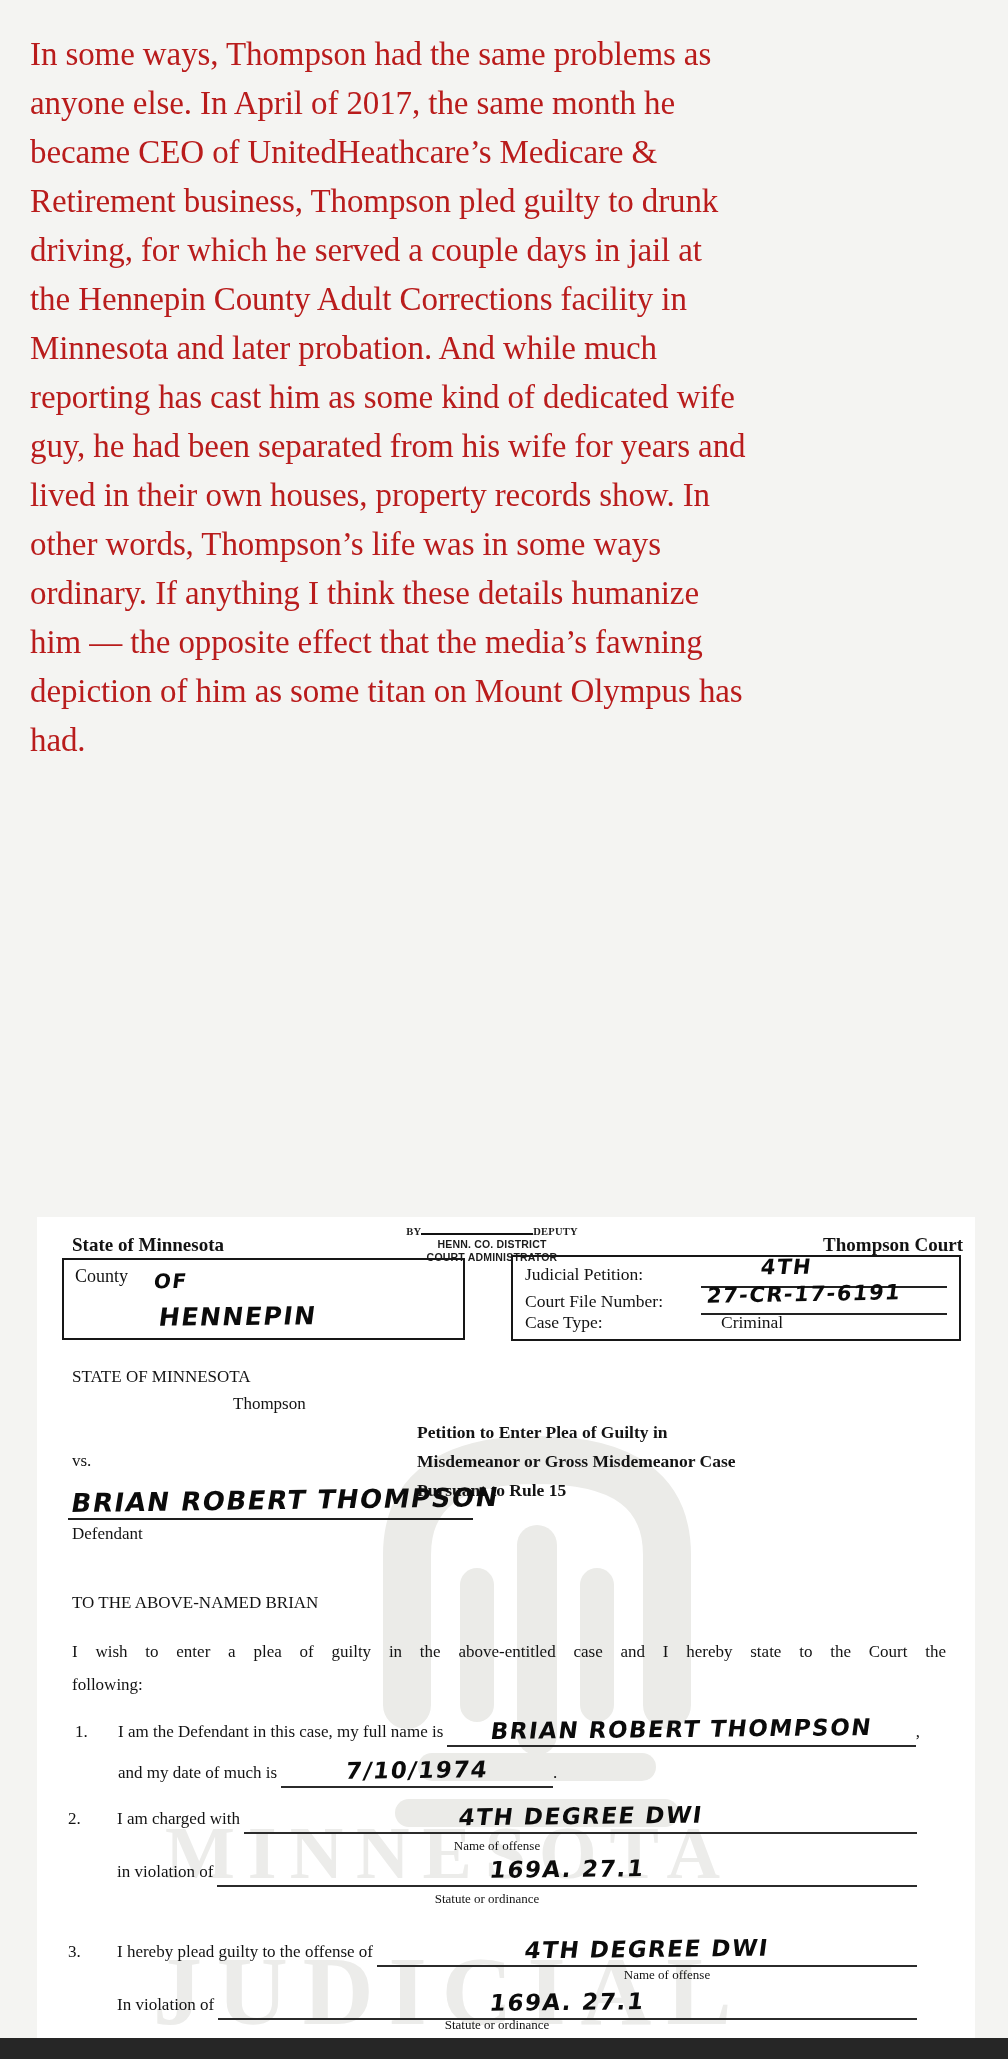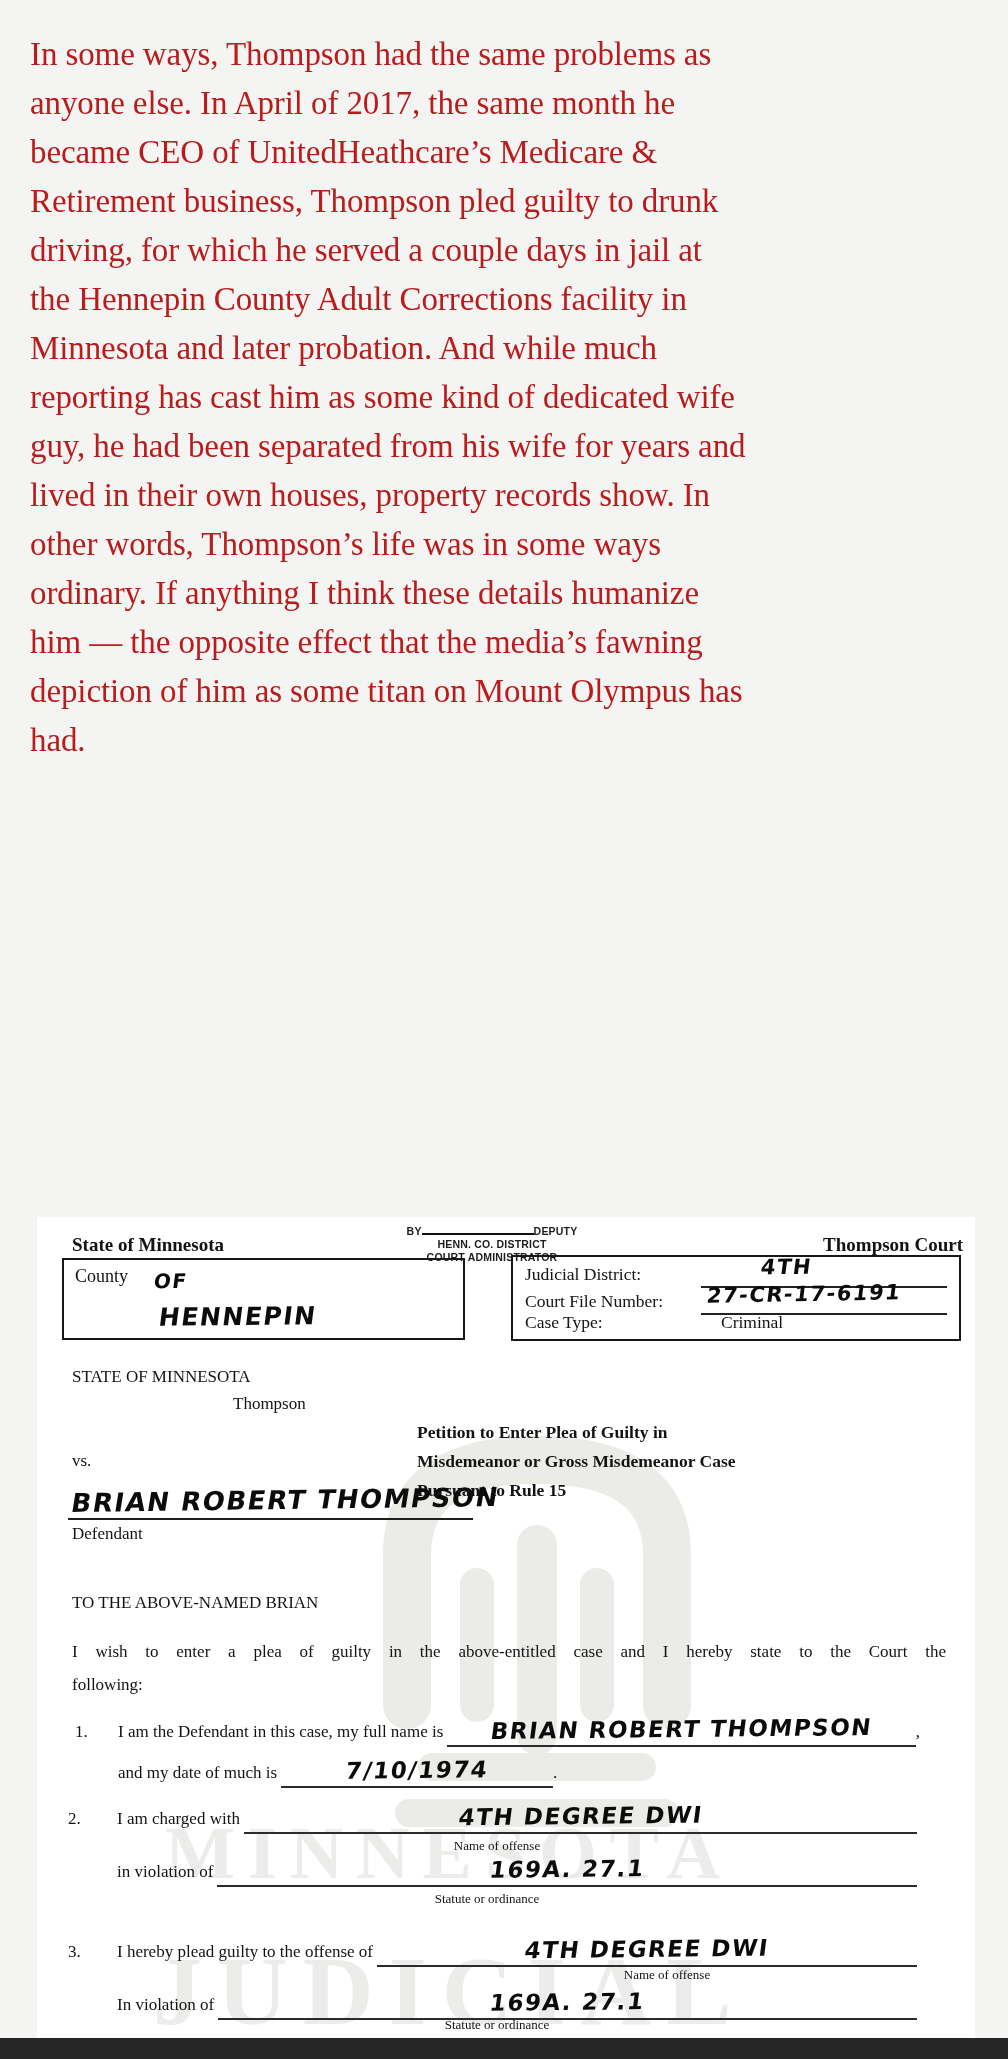--- a/index.html
+++ b/index.html
@@ -27,21 +27,21 @@
   .c{position:absolute;z-index:2;}
   
   .wm{position:absolute;z-index:1;color:#ececea;white-space:nowrap;
       font-family:"Liberation Serif",serif;font-weight:bold;}
   .wm-minnesota{left:128px;top:594px;font-size:74px;letter-spacing:13px;}
   .wm-judicial{left:116px;top:718px;font-size:98px;letter-spacing:15px;}
   
   .stamp{left:330px;top:6px;width:250px;text-align:center;
          font-family:"Liberation Sans",sans-serif;font-weight:bold;
          font-size:10.5px;color:#1c1c1c;line-height:13px;letter-spacing:0.2px;}
-  .stamp-row1{display:flex;align-items:baseline;justify-content:center;}
+  .stamp-row1{display:flex;align-items:baseline;justify-content:center;font-family:Liberation Serif, serif;}
   .stamp-underline{display:inline-block;width:112px;border-bottom:2px solid #111;height:10px;}
   
   .hdr{font-weight:bold;font-size:19px;top:17px;}
   .hdr-left{left:35px;}
   .hdr-right{right:12px;}
   
   .box{border:2px solid #171717;background:transparent;}
   .box-left{left:25px;top:41px;width:399px;height:78px;}
   .box-right{left:474px;top:38px;width:446px;height:82px;}
   .county-label{position:absolute;left:11px;top:6px;font-size:18px;}
@@ -133,21 +133,21 @@
     <div class="c hdr hdr-right">Thompson Court</div>
 
     <div class="c box box-left">
       <span class="county-label">County</span>
       <span class="hw county-of">OF</span>
       <span class="hw county-name">HENNEPIN</span>
     </div>
 
     <div class="c box box-right">
       <div class="inforow r1">
-        <span class="lab">Judicial District:</span>
+        <span class="lab">Judicial Petition:</span>
         <span class="val rule"><span class="hw" style="margin-left:60px;">4TH</span></span>
       </div>
       <div class="inforow r2">
         <span class="lab">Court File Number:</span>
         <span class="val rule"><span class="hw" style="margin-left:6px;transform:skewX(-8deg) rotate(-1deg);">27-CR-17-6191</span></span>
       </div>
       <div class="inforow r3">
         <span class="lab">Case Type:</span>
         <span class="case-val">Criminal</span>
       </div>

